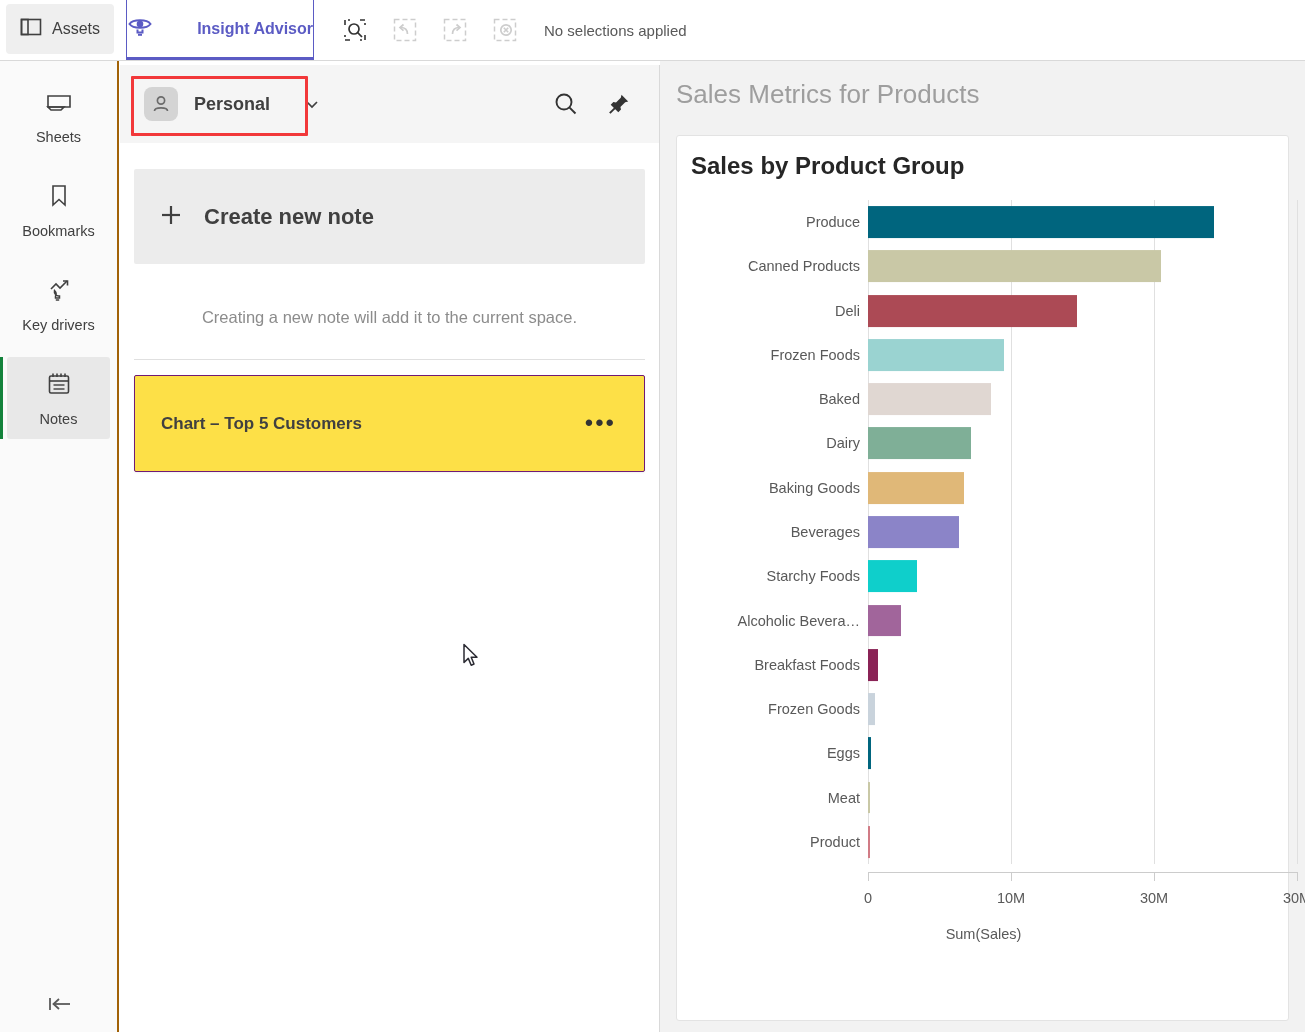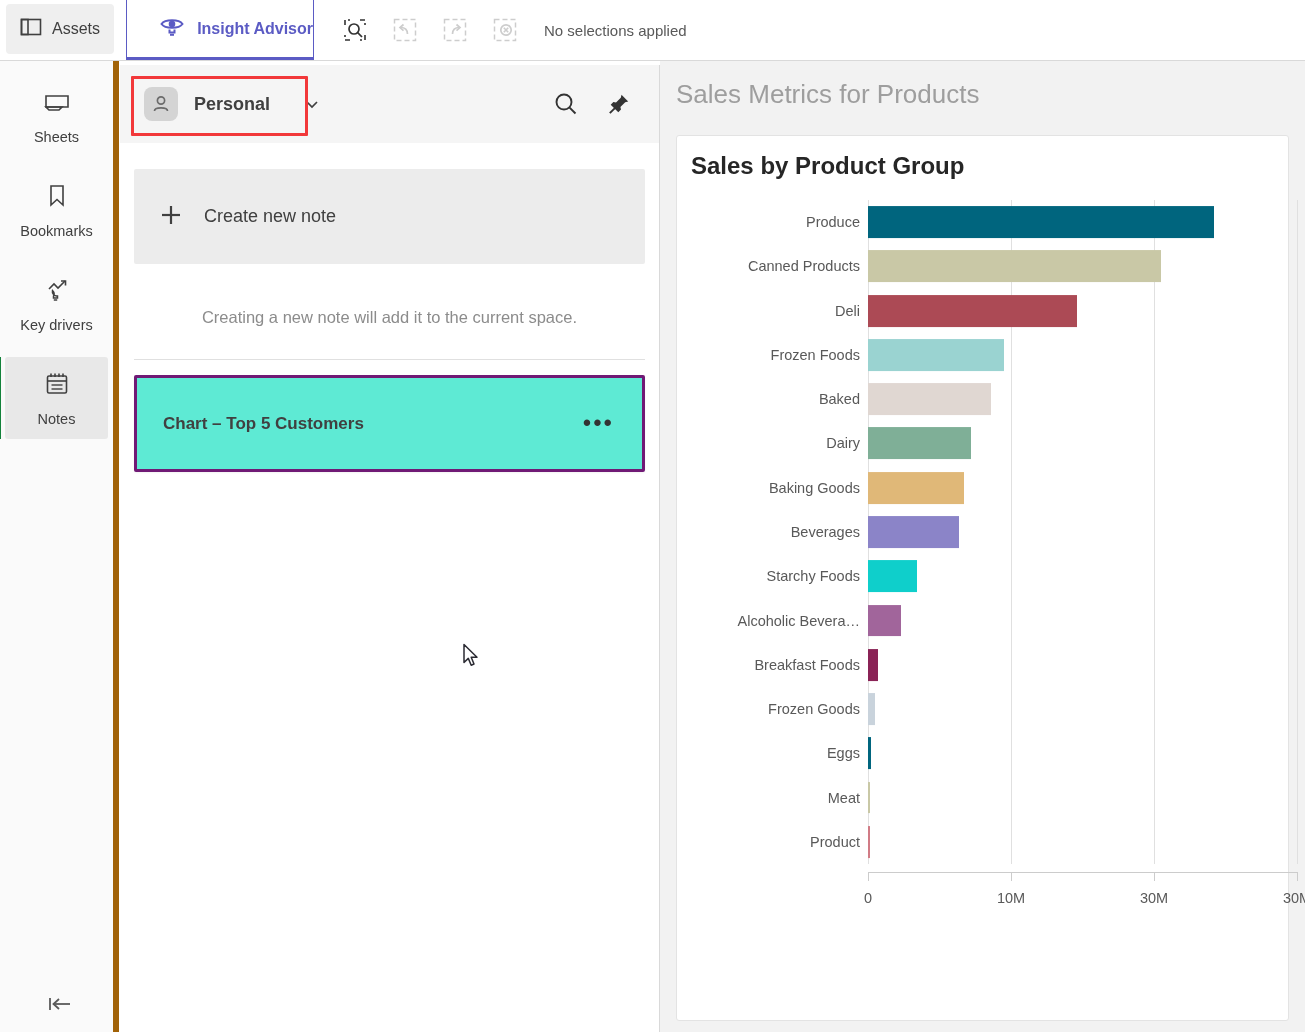--- a/index.html
+++ b/index.html
@@ -18,31 +18,31 @@
     display: flex; align-items: stretch;
   }
   .assets-tab {
     width: 108px; margin: 4px 4px 6px 6px; background: #efefef; border-radius: 4px;
     display: flex; align-items: center; justify-content: center; gap: 10px; cursor: pointer;
   }
   .assets-tab .lbl { font-size: 16px; color: #404040; }
   .ia-tab {
     width: 188px; margin-left: 8px; background: #ffffff;
     border: 1px solid #5B5BC4; border-top: none; border-bottom: 3px solid #5B5BC4;
-    display: flex; align-items: center; justify-content: flex-end; gap: 12px; cursor: pointer;
+    display: flex; align-items: center; justify-content: space-between; gap: 12px; cursor: pointer;
   }
   .ia-tab .lbl { font-size: 16px; color: #5B5BC4; font-weight: bold; }
   .sel-tools { display: flex; align-items: center; gap: 24px; margin-left: 28px; }
   .sel-btn { width: 26px; height: 26px; display: flex; align-items: center; justify-content: center; cursor: pointer; }
   .sel-status { margin-left: 26px; display: flex; align-items: center; font-size: 15px; color: #595959; }
 
   
   #rail {
     position: absolute; left: 0; top: 61px; width: 119px; height: 971px;
-    background: #fafafa; border-right: 6px solid #a16207;
+    background: #fafafa; border-right: 2px solid #a16207;
   }
   .rail-item {
     position: relative; width: 103px; margin: 0 auto; padding: 14px 0 12px;
     display: flex; flex-direction: column; align-items: center; gap: 10px;
     border-radius: 3px; cursor: pointer;
   }
   .rail-item.active { background: #e8e8e8; }
   .rail-item.active::before {
     content: ""; position: absolute; left: -8px; top: 0; width: 4px; height: 100%;
     background: #13823B;
@@ -76,28 +76,28 @@
   .hdr-actions { margin-left: auto; display: flex; align-items: center; gap: 28px; }
   .hdr-btn { cursor: pointer; display: flex; align-items: center; justify-content: center; }
   #personal-highlight {
     position: absolute; left: 11px; top: 11px; width: 177px; height: 60px;
     border: 3px solid #F2383A; pointer-events: none; border-radius: 1px;
   }
   #create-note {
     margin: 26px 14px 0 14px; height: 95px; background: #ececec; border-radius: 2px;
     display: flex; align-items: center; padding-left: 26px; gap: 22px; cursor: pointer;
   }
-  #create-note .cn-label { font-size: 18px; font-weight: normal; color: #404040; }
+  #create-note .cn-label { font-size: 22px; font-weight: bold; color: #404040; }
   #notes-hint {
     margin-top: 44px; text-align: center; font-size: 16.5px; color: #8c8c8c;
   }
   #notes-divider { margin: 32px 14px 0 14px; border-top: 1px solid #e0e0e0; }
   .note-card {
-    margin: 15px 14px 0 14px; height: 97px; background: #5eead4;
-    border: 3px solid #701a75; border-radius: 2px;
+    margin: 15px 14px 0 14px; height: 97px; background: #fde047;
+    border: 1px solid #701a75; border-radius: 2px;
     display: flex; align-items: center; padding: 0 28px 0 26px; cursor: pointer;
     box-shadow: 0 1px 2px rgba(0,0,0,.05);
   }
   .note-card .nc-title { font-size: 17px; font-weight: bold; color: #404040; }
   .note-card .nc-menu { margin-left: auto; font-size: 24px; color: #333; letter-spacing: 2px; cursor: pointer; line-height: .6; }
 
   
   #right-panel {
     position: absolute; left: 660px; top: 61px; width: 645px; height: 971px;
     background: #f2f2f2;
@@ -348,20 +348,21 @@
           <div class="cat-label" style="top: 649.867px; left: 23px; width: 160px;">Product</div>
           <div class="axis-line" style="left: 191px; top: 680px; width: 429px; height: 1px;"></div>
           <div class="tick" style="left: 191px; top: 680px; height: 9px;"></div>
           <div class="tick-label" style="left: 191px; top: 698px;">0</div>
           <div class="tick" style="left: 334px; top: 680px; height: 9px;"></div>
           <div class="tick-label" style="left: 334px; top: 698px;">10M</div>
           <div class="tick" style="left: 477px; top: 680px; height: 9px;"></div>
           <div class="tick-label" style="left: 477px; top: 698px;">30M</div>
           <div class="tick" style="left: 620px; top: 680px; height: 9px;"></div>
           <div class="tick-label" style="left: 620px; top: 698px;">30M</div>
+          <div id="x-axis-title" style="top: 734px;">Sum(Sales)</div>
         </div>
     </div>
   </div>
 
   <div id="cursor">
     <svg width="18" height="26" viewBox="0 0 18 26">
       <path d="M2 1.5 L2 19.5 L6.3 15.4 L9.2 22.2 L12 21 L9.2 14.3 L15 14.2 Z" fill="#ffffff" stroke="#2b2b33" stroke-width="1.5" stroke-linejoin="round"></path>
     </svg>
   </div>
 </div>

